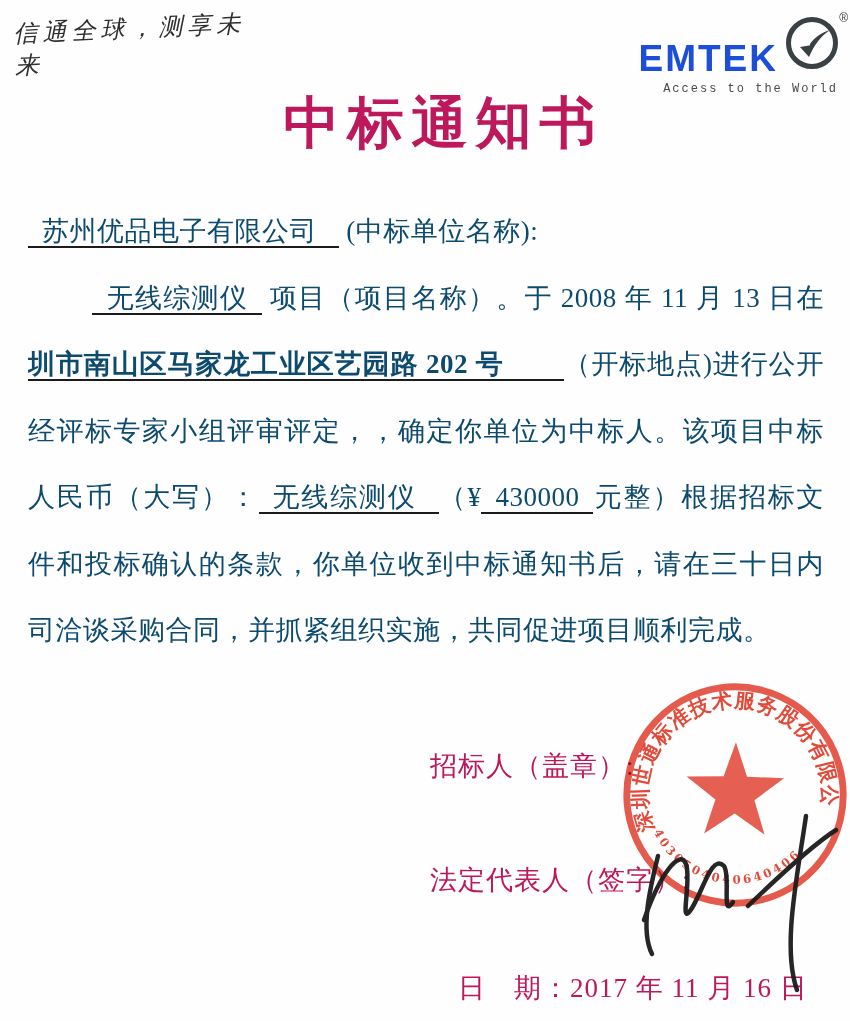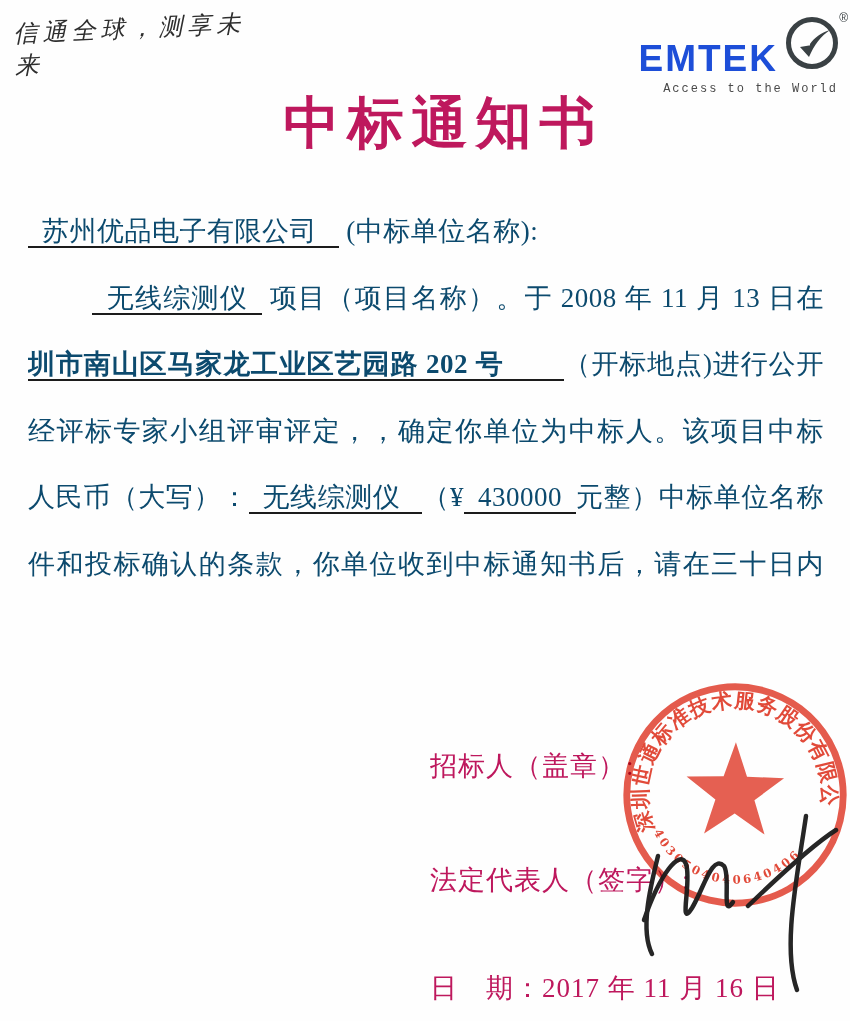--- a/index.html
+++ b/index.html
@@ -53,21 +53,21 @@
   .line.just { text-align:justify; text-align-last:justify; white-space:normal; height:66.5px; overflow:hidden; }
   .u { border-bottom:2px solid #1c1c1c; }
   .pad1 { padding:0 22px 0 14px; }
   .pad2 { padding:0 14px; }
   .ind { display:inline-block; width:64px; }
 
   
   .signoff-label { position:absolute; left:430px; font-size:27px; letter-spacing:1px; color:#be185d; white-space:nowrap; }
   .lbl-bidder { top:748px; }
   .lbl-rep { top:862px; }
-  .lbl-date { top:970px; }
+  .lbl-date { top:970px;margin-left:28px; }
 
   
   .stamp {
     position:absolute; left:618px; top:678px; width:234px; height:234px;
     transform:rotate(-8deg); mix-blend-mode:multiply; opacity:0.92;
   }
   .stamp svg { width:100%; height:100%; }
   .stamp text {
     font-family:"DejaVu Serif",serif; fill:#e03a28; font-weight:bold;
   }
@@ -100,24 +100,25 @@
 
   <div class="body-text">
     <div class="line"><span class="u pad1">苏州优品电子有限公司</span><span> (中标单位名称):</span></div>
 
     <div class="line just"><span class="ind"></span><span class="u pad2">无线综测仪</span><span> 项目（项目名称）。于 2008 年 11 月 13 日在</span></div>
 
     <div class="line just"><span class="u" style="padding-right:60px;font-weight:bold;">圳市南山区马家龙工业区艺园路 202 号</span><span>（开标地点)进行公开招标，</span></div>
 
     <div class="line just">经评标专家小组评审评定，，确定你单位为中标人。该项目中标价为</div>
 
-    <div class="line just"><span>人民币（大写）：</span><span class="u pad1">无线综测仪</span><span>（¥</span><span class="u pad2">430000</span><span>元整）中标单位名称</span></div>
+    <div class="line just"><span>人民币（大写）：</span><span class="u pad1">无线综测仪</span><span>（¥</span><span class="u pad2">430000</span><span>元整）根据招标文</span></div>
 
     <div class="line just">件和投标确认的条款，你单位收到中标通知书后，请在三十日内到我</div>
 
+    <div class="line">司洽谈采购合同，并抓紧组织实施，共同促进项目顺利完成。</div>
   </div>
 
   <div class="signoff-label lbl-bidder">招标人（盖章）:</div>
   <div class="signoff-label lbl-rep">法定代表人（签字）:</div>
   <div class="signoff-label lbl-date"><span>日　期：</span><span>2017 年 11 月 16 日</span></div>
 
   <div class="stamp">
     <svg viewBox="0 0 240 240">
       <circle cx="120" cy="120" r="111" fill="none" stroke="#e03a28" stroke-width="7" opacity="0.9"></circle>
       <defs>

